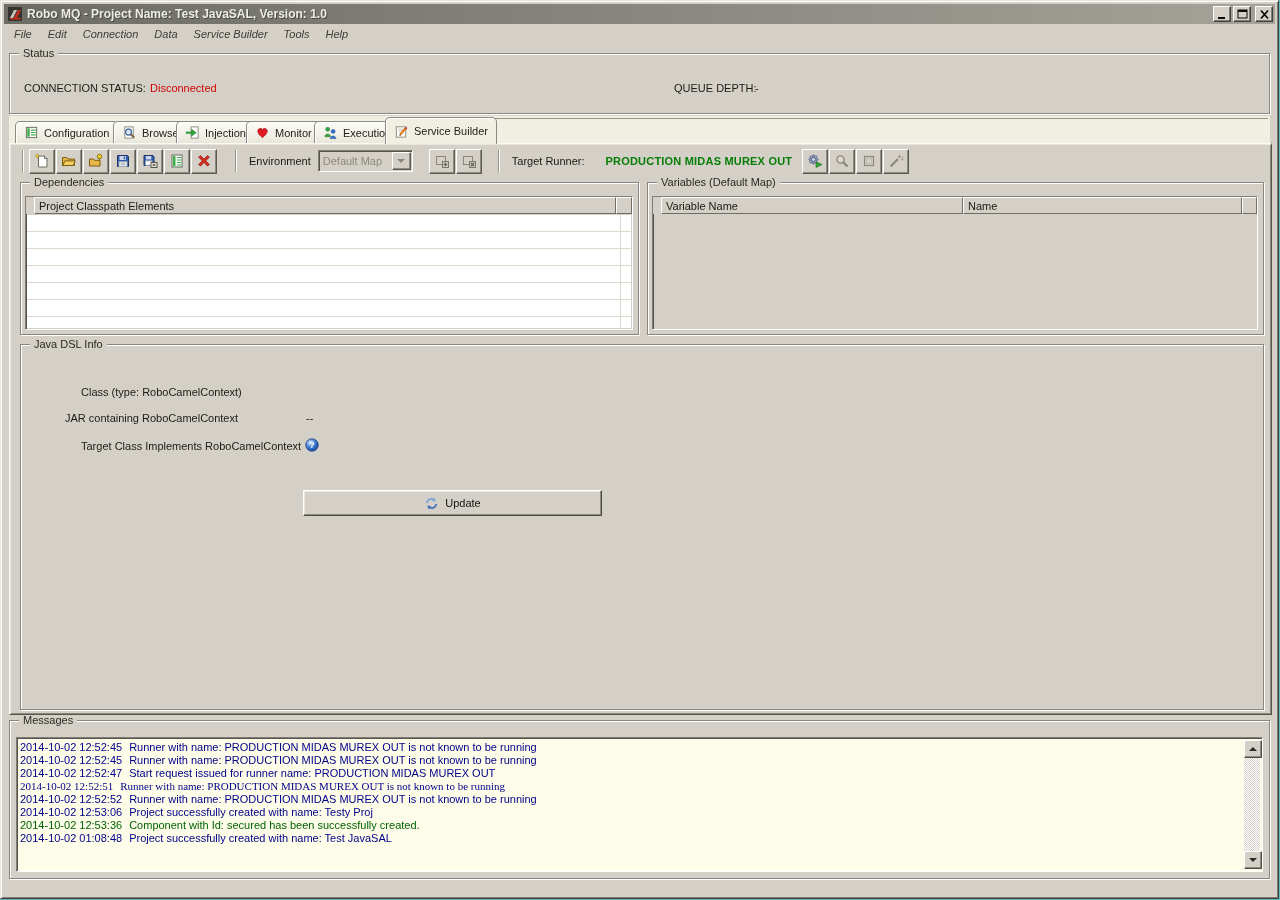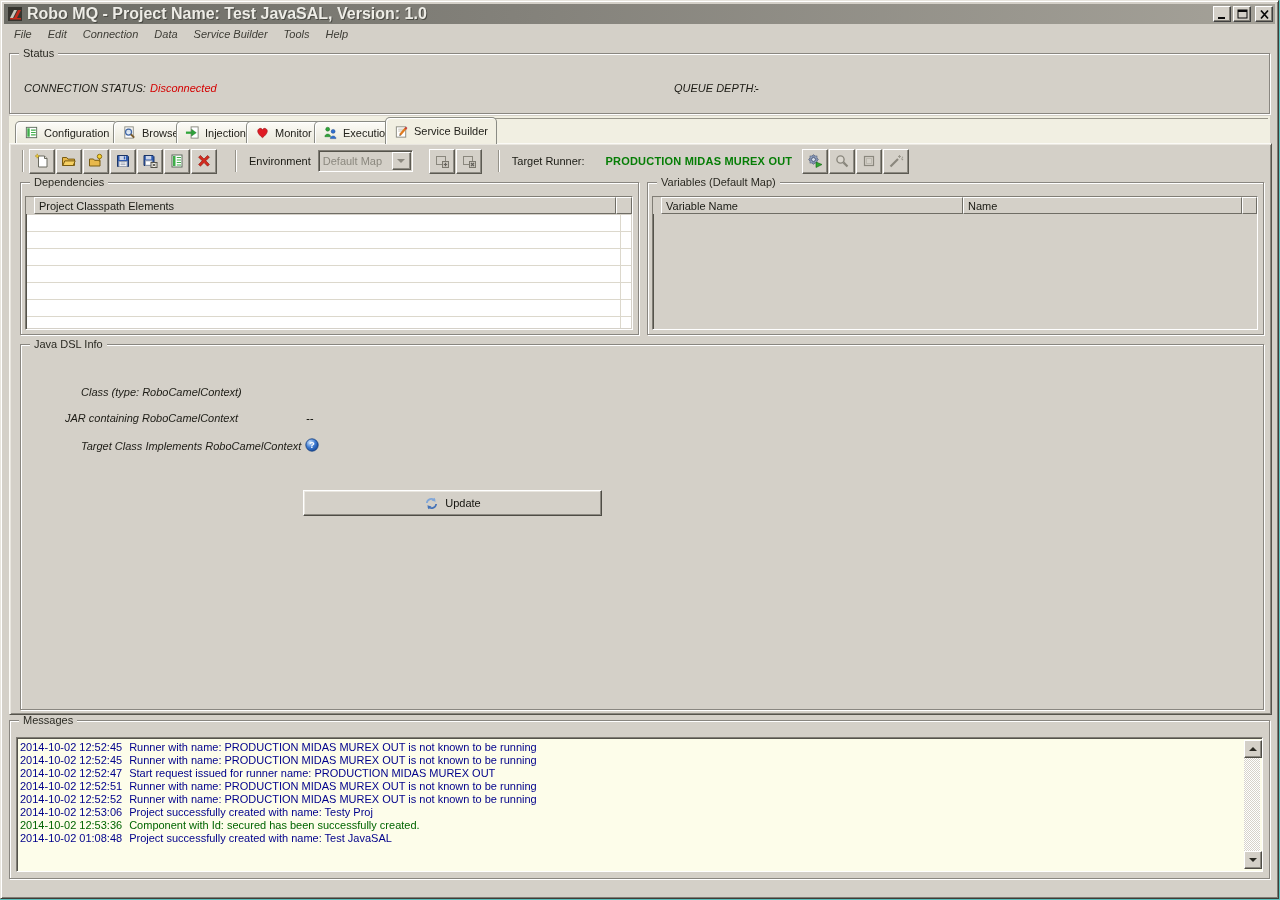--- a/index.html
+++ b/index.html
@@ -5,32 +5,32 @@
   html,body{margin:0;padding:0;}
   body{width:1280px;height:900px;background:#5bc0bd;font-family:"Liberation Sans","DejaVu Sans",sans-serif;font-size:11px;color:#1a1a14;overflow:hidden;position:relative;}
   .window{position:absolute;left:0;top:0;width:1277px;height:897px;background:#d4d0c8;
     border:1px solid;border-color:#e8e5de #3f3d37 #3f3d37 #e8e5de;
     box-shadow:inset 1px 1px 0 #fff, inset -1px -1px 0 #807d75;}
   
   .titlebar{position:absolute;left:3px;top:3px;right:3px;height:20px;
     background:linear-gradient(90deg,#6c6c65 0%,#83817a 40%,#a5a299 100%);
     display:flex;align-items:center;padding:0 2px;}
   .titlebar .app-ico{width:16px;height:16px;margin:0 4px 0 1px;flex:0 0 auto;}
-  .title-text{color:#edece6;font-weight:bold;font-size:16px;text-shadow:1px 1px 0 #4a4a44;white-space:nowrap;flex:1;}
+  .title-text{color:#edece6;font-weight:bold;font-size:12px;text-shadow:1px 1px 0 #4a4a44;white-space:nowrap;flex:1;}
   .winbtn{width:16px;height:14px;background:#d4d0c8;border:1px solid;border-color:#fff #404040 #404040 #fff;
     box-shadow:inset -1px -1px 0 #807d75;display:flex;align-items:center;justify-content:center;margin-left:2px;}
   .winbtn.close{margin-left:4px;}
   
   .menubar{position:absolute;left:3px;top:23px;right:3px;height:20px;display:flex;align-items:center;background:#d4d0c8;padding-left:2px;}
   .menu-item{padding:2px 8px;color:#3e3d36;white-space:nowrap;font-style:italic;}
   
   .grp{position:absolute;border:1px solid #898680;box-shadow:1px 1px 0 #fff, inset 1px 1px 0 #fff;background:transparent;}
   .grp>.legend{position:absolute;top:-7px;left:9px;background:#d4d0c8;padding:0 4px;color:#2a2922;}
   
-  .lbl{position:absolute;white-space:nowrap;color:#1c1b15;font-style:italic;}
+  .lbl{position:absolute;white-space:nowrap;color:#1c1b15;}
   .val-red{color:#d40000;}
   .val-green{color:#067d06;font-weight:bold;}
   
   .tabstrip{position:absolute;left:8px;top:115px;width:1261px;height:27px;background:#f1efe2;}
   .tabline{position:absolute;top:2px;left:479px;right:2px;height:0;border-top:1px solid #97958a;}
   .tab{position:absolute;bottom:0;height:21px;display:flex;align-items:center;gap:5px;padding:0 8px;
     background:linear-gradient(#fdfcf8,#e9e7da);border:1px solid #8a8b84;border-bottom:none;
     border-radius:5px 5px 0 0;box-shadow:inset 1px 1px 0 #fff;color:#23221c;}
   .tab.active{height:26px;background:#f1efe2;z-index:3;bottom:-1px;box-shadow:inset 1px 1px 0 #fff;}
   .tab svg{flex:0 0 auto;}
@@ -354,21 +354,21 @@
     <span class="legend">Messages</span>
     <div class="logbox">
       <div class="loginner">
 
           <div class="log-line" style="color: rgb(0, 0, 139);"><span class="log-time">2014-10-02 12:52:45</span><span>Runner with name: PRODUCTION MIDAS MUREX OUT is not known to be running</span></div>
 
           <div class="log-line" style="color: rgb(0, 0, 139);"><span class="log-time">2014-10-02 12:52:45</span><span>Runner with name: PRODUCTION MIDAS MUREX OUT is not known to be running</span></div>
 
           <div class="log-line" style="color: rgb(0, 0, 139);"><span class="log-time">2014-10-02 12:52:47</span><span>Start request issued for runner name: PRODUCTION MIDAS MUREX OUT</span></div>
 
-          <div class="log-line" style="color: rgb(0, 0, 139);"><span class="log-time">2014-10-02 12:52:51</span><span>Runner with name: PRODUCTION MIDAS MUREX OUT is not known to be running</span></div>
+          <div class="log-line" style="color: rgb(0, 0, 139); font-family: Liberation Serif, serif;"><span class="log-time">2014-10-02 12:52:51</span><span>Runner with name: PRODUCTION MIDAS MUREX OUT is not known to be running</span></div>
 
           <div class="log-line" style="color: rgb(0, 0, 139);"><span class="log-time">2014-10-02 12:52:52</span><span>Runner with name: PRODUCTION MIDAS MUREX OUT is not known to be running</span></div>
 
           <div class="log-line" style="color: rgb(0, 0, 139);"><span class="log-time">2014-10-02 12:53:06</span><span>Project successfully created with name: Testy Proj</span></div>
 
           <div class="log-line" style="color: rgb(0, 100, 0);"><span class="log-time">2014-10-02 12:53:36</span><span>Component with Id: secured has been successfully created.</span></div>
 
           <div class="log-line" style="color: rgb(0, 0, 139);"><span class="log-time">2014-10-02 01:08:48</span><span>Project successfully created with name: Test JavaSAL</span></div>
         </div>
       <div class="vscroll">

